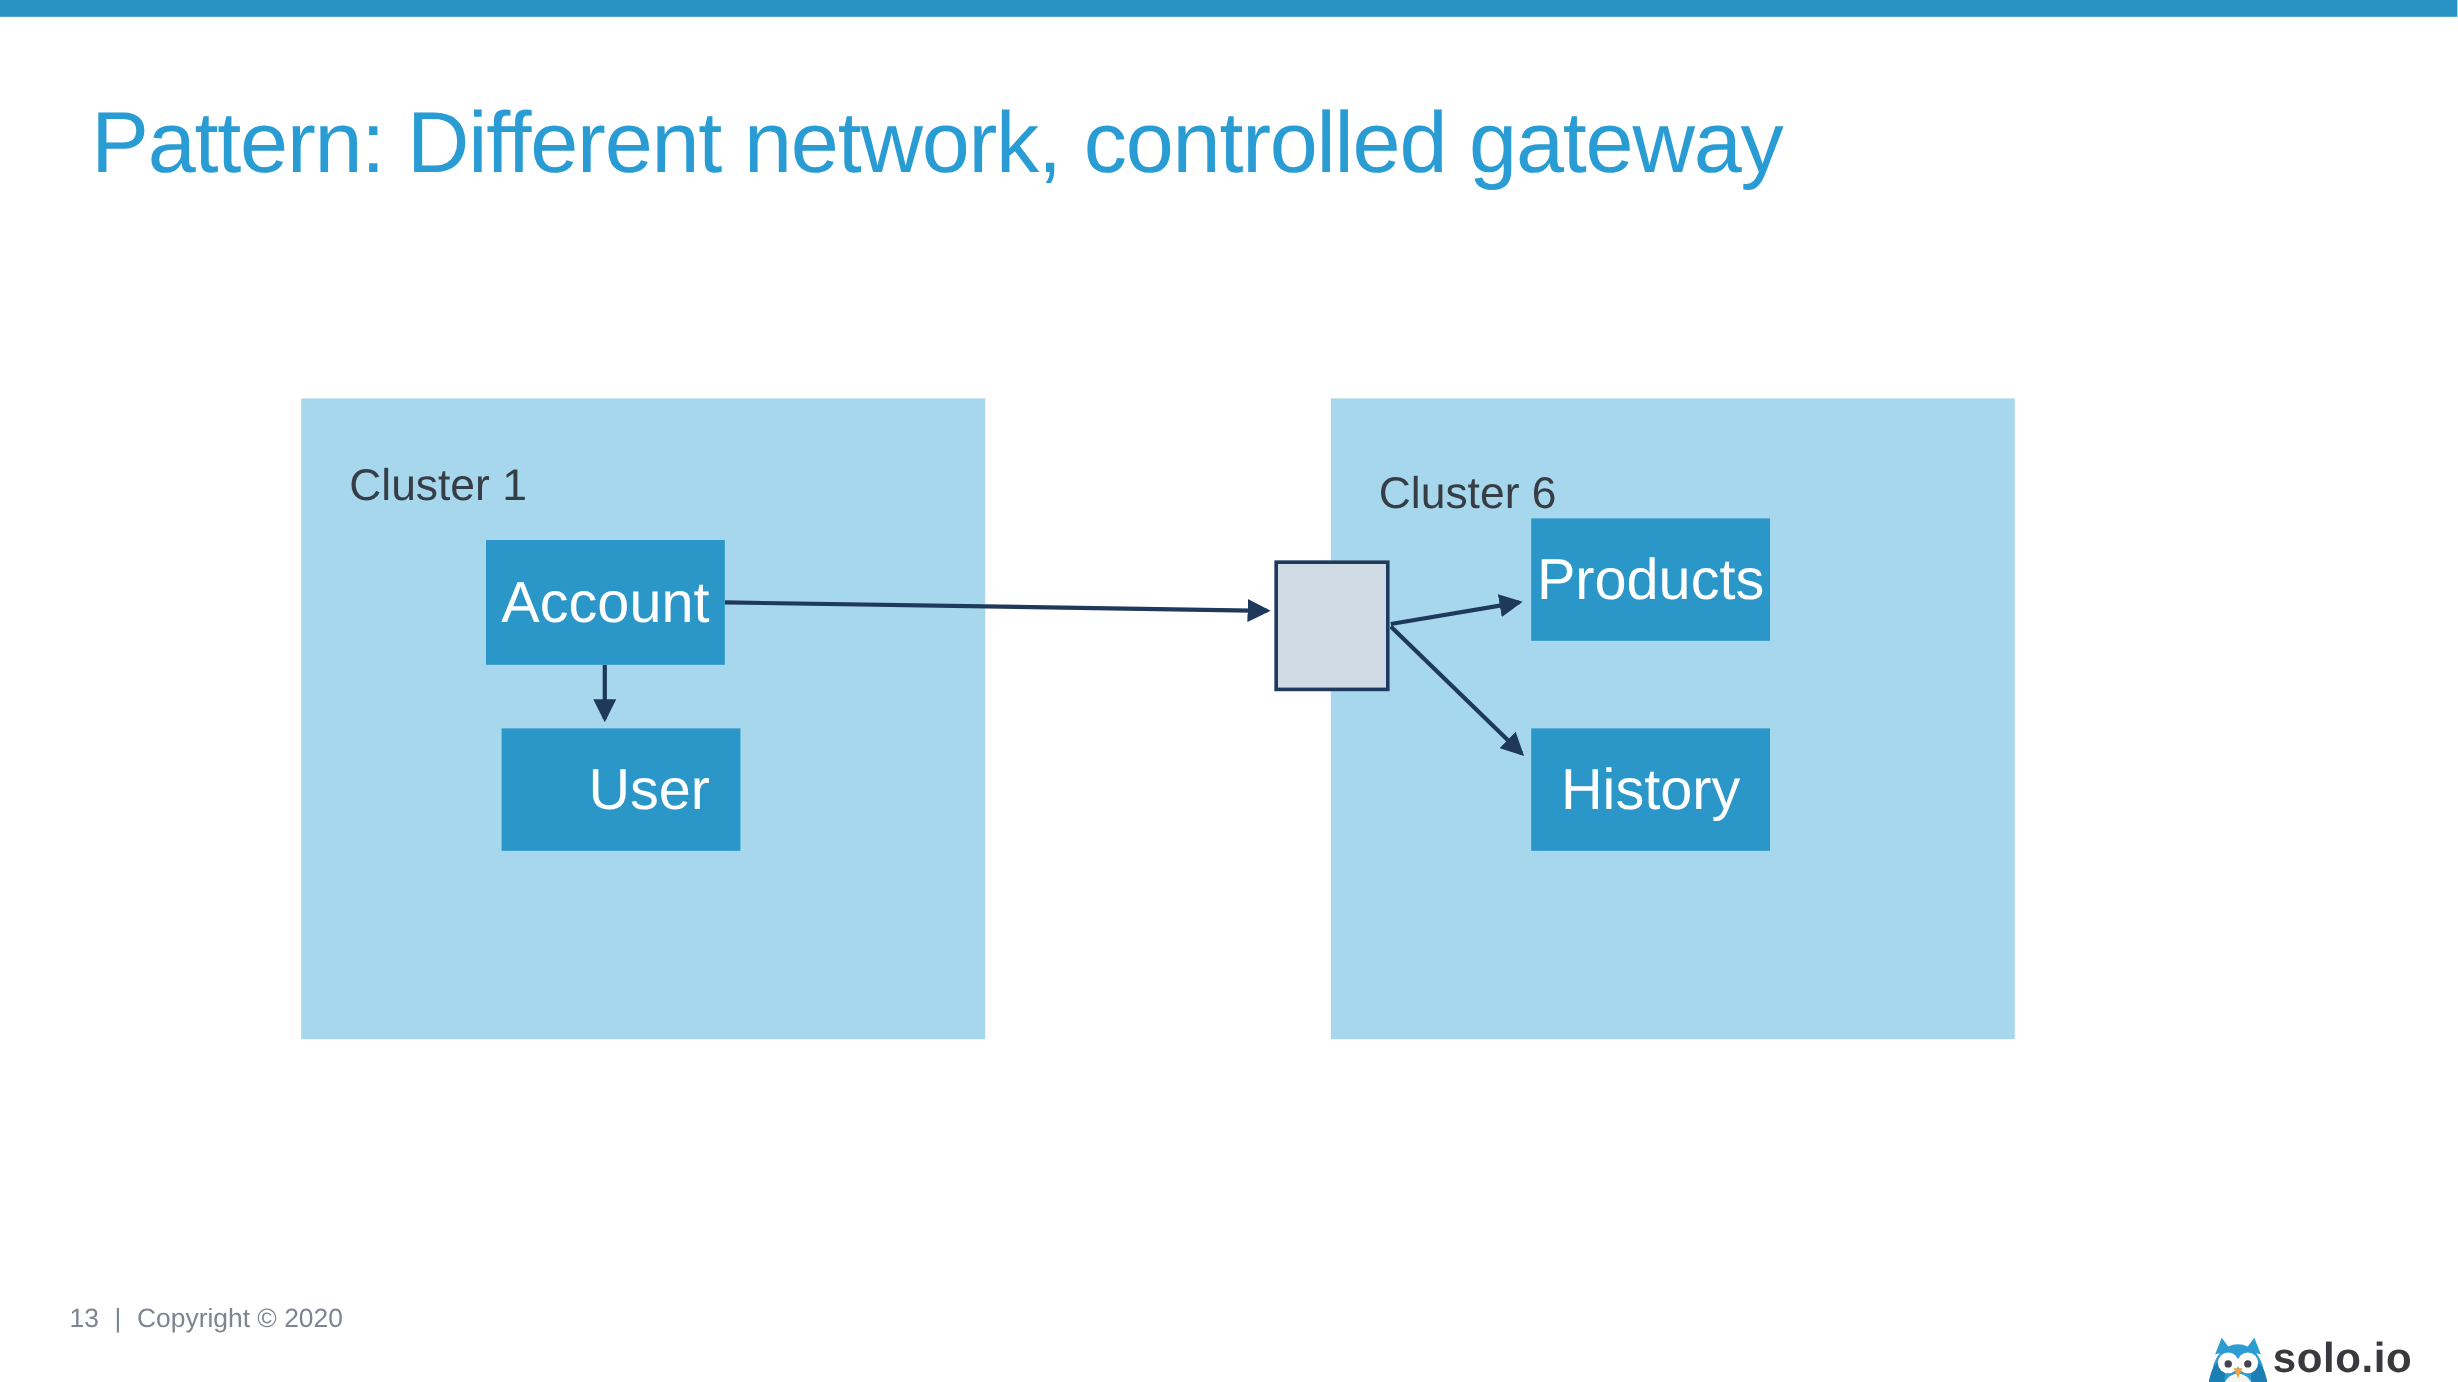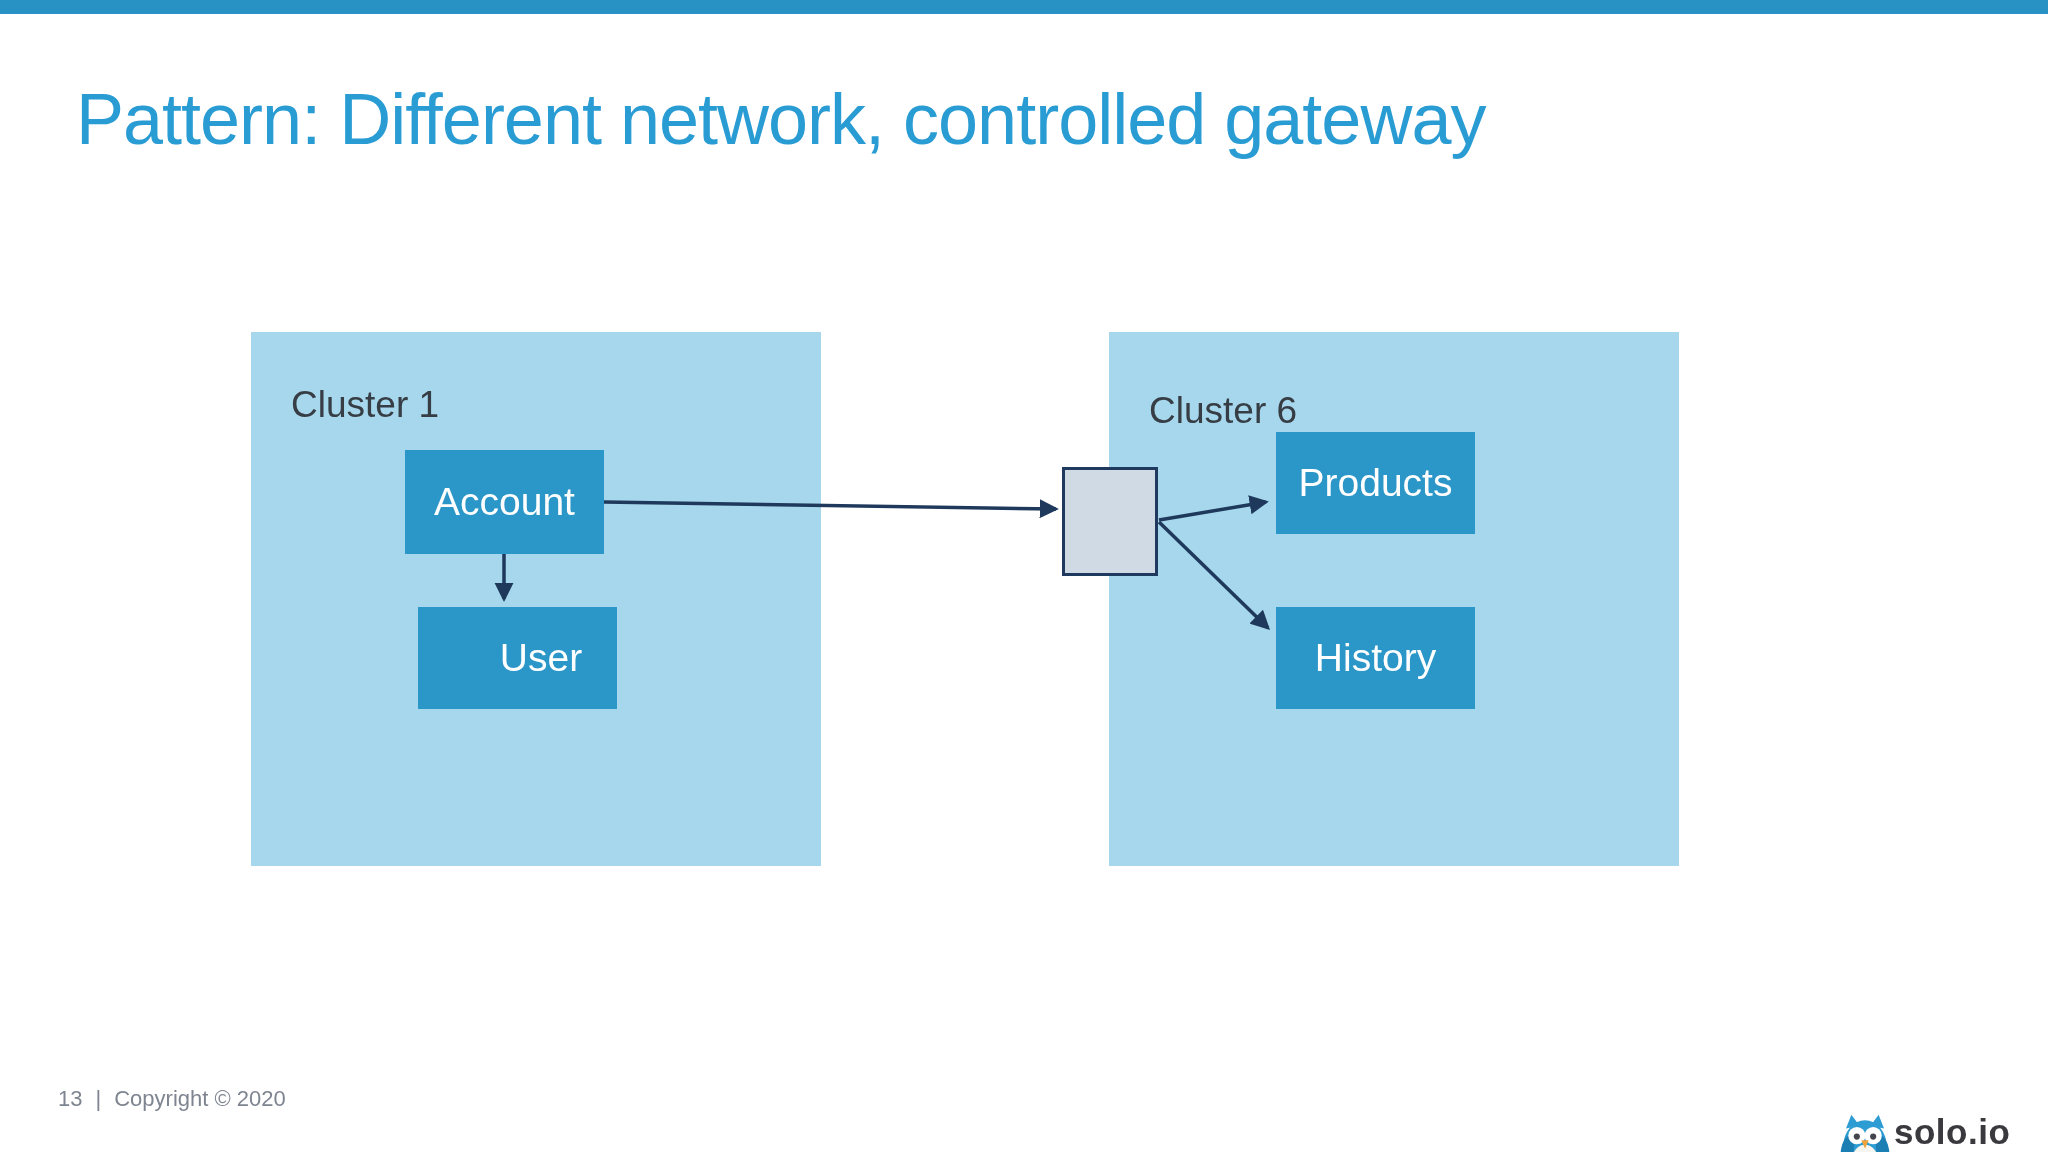--- a/index.html
+++ b/index.html
@@ -32,21 +32,21 @@
   .cluster-label {
     position: absolute; left: 40px; top: 28px;
     font-size: 37px; color: #373d45; margin-top: 24px;
   }
   .cluster-2 .cluster-label { top: 34px; }
   .service {
     position: absolute;
     width: 199px; height: 104px;
     background: #2b96c8;
     color: #ffffff;
-    font-size: 39px;
+    font-size: 48px;
     display: flex; align-items: center; justify-content: center;
     z-index: 2;
   }
   .svc-account  { left: 405px;  top: 450px; }
   .svc-user     { left: 418px;  top: 607px; height: 102px; padding-left: 47px; }
   .svc-products { left: 1276px; top: 432px; height: 102px; }
   .svc-history  { left: 1276px; top: 607px; height: 102px; }
   .gateway {
     position: absolute;
     left: 1062px; top: 467px;

